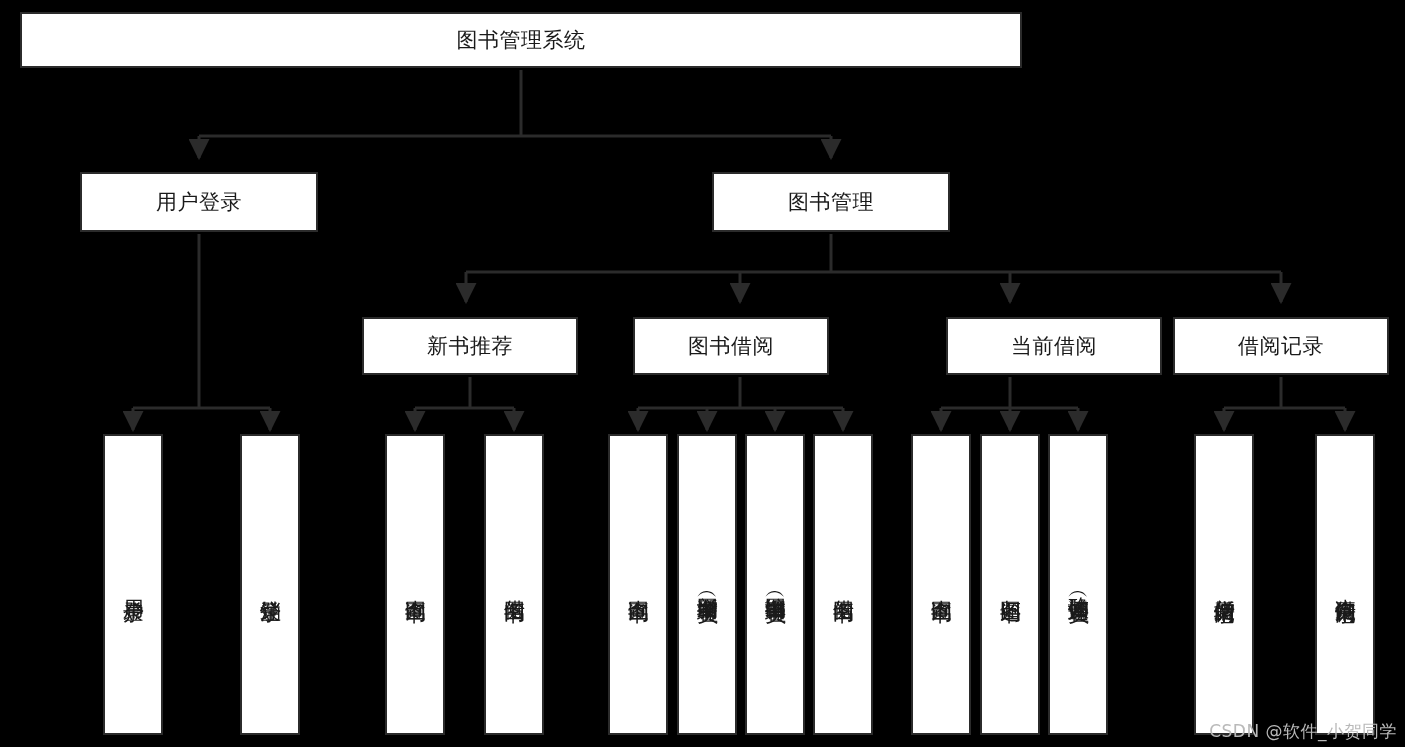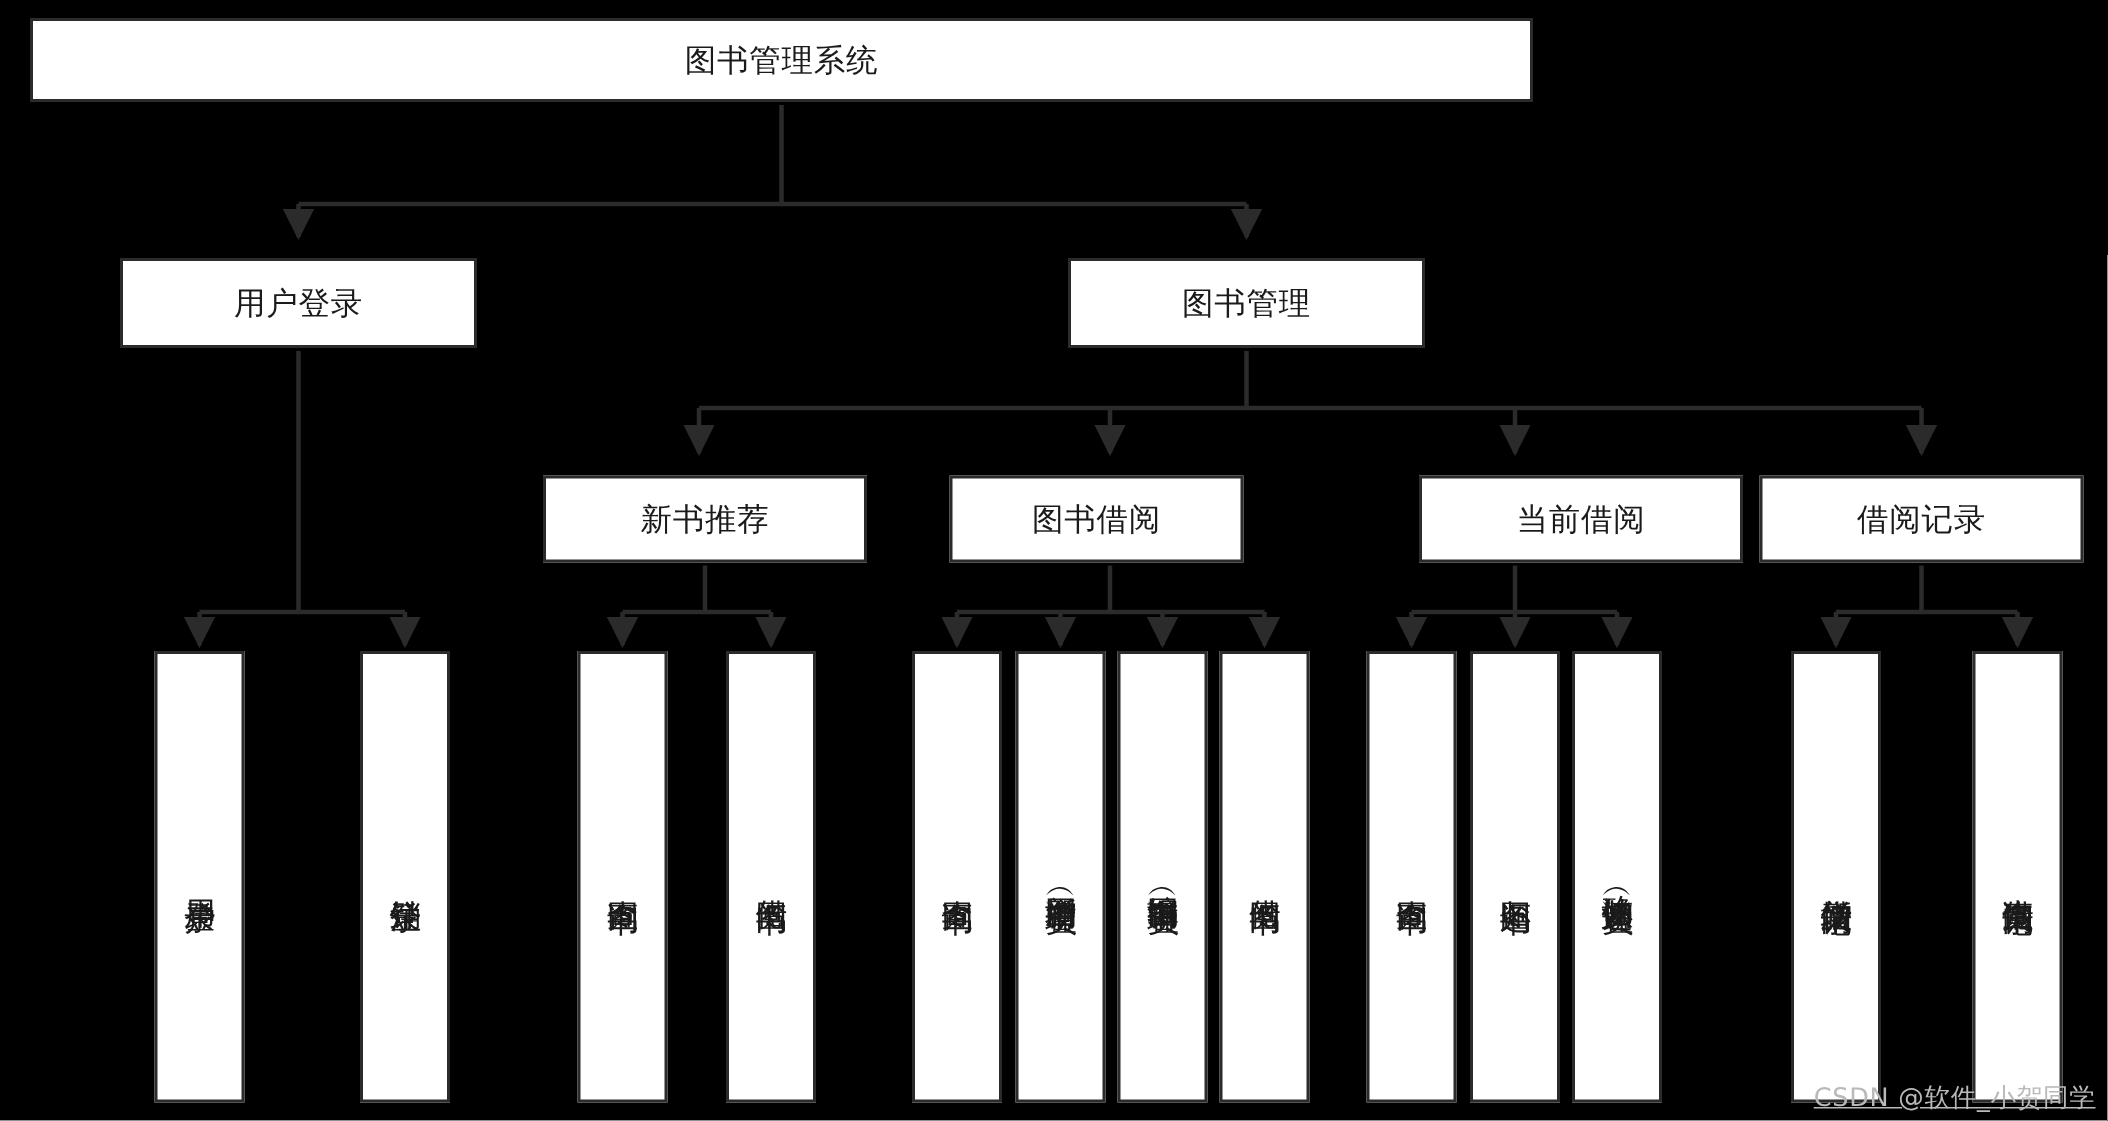--- a/index.html
+++ b/index.html
@@ -56,21 +56,20 @@
   }
   #watermark {
     position: absolute;
     right: 8px;
     bottom: 4px;
     font-size: 17px;
     color: #b9b9b9;
     letter-spacing: 0.5px;
     white-space: nowrap;
     pointer-events: none;
-    text-decoration: underline;
   }
 </style>
 </head>
 <body>
 
 <div id="canvas">
 
   <svg id="edges" viewBox="0 0 1405 747" xmlns="http://www.w3.org/2000/svg">
     <defs>
       <marker id="arrow" viewBox="0 0 10 10" refX="9" refY="5" markerWidth="7" markerHeight="7" orient="auto-start-reverse">

